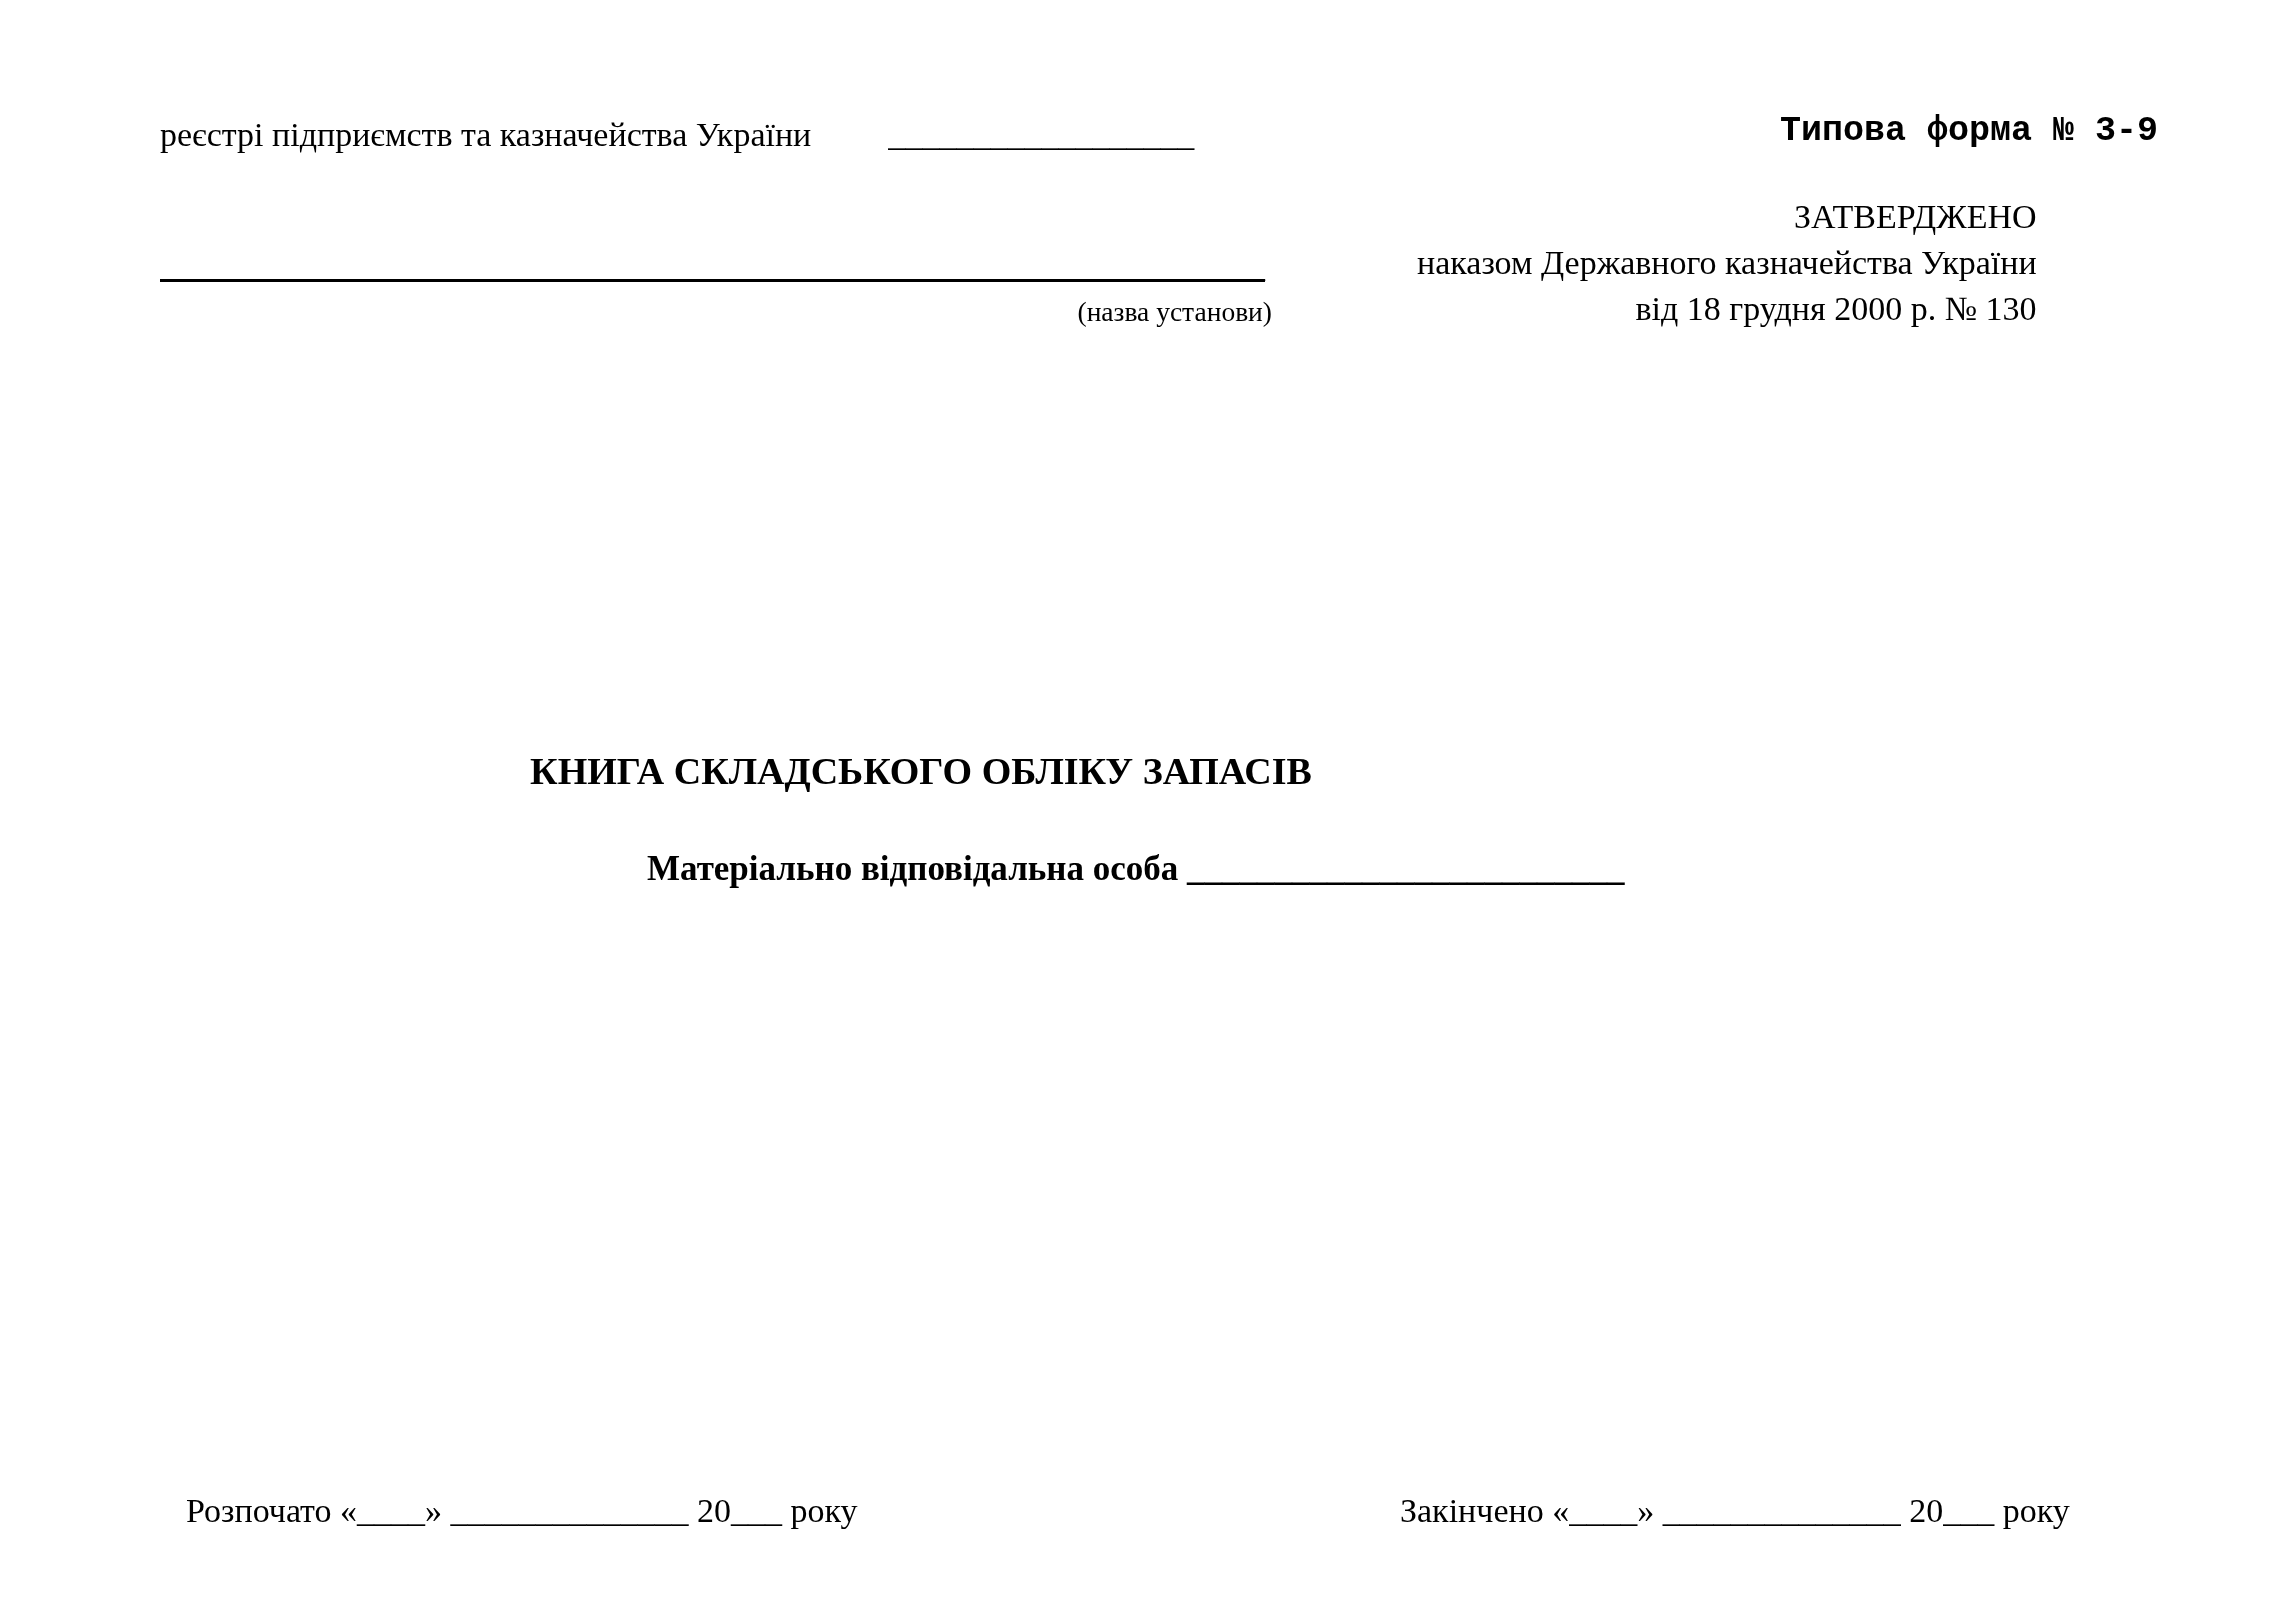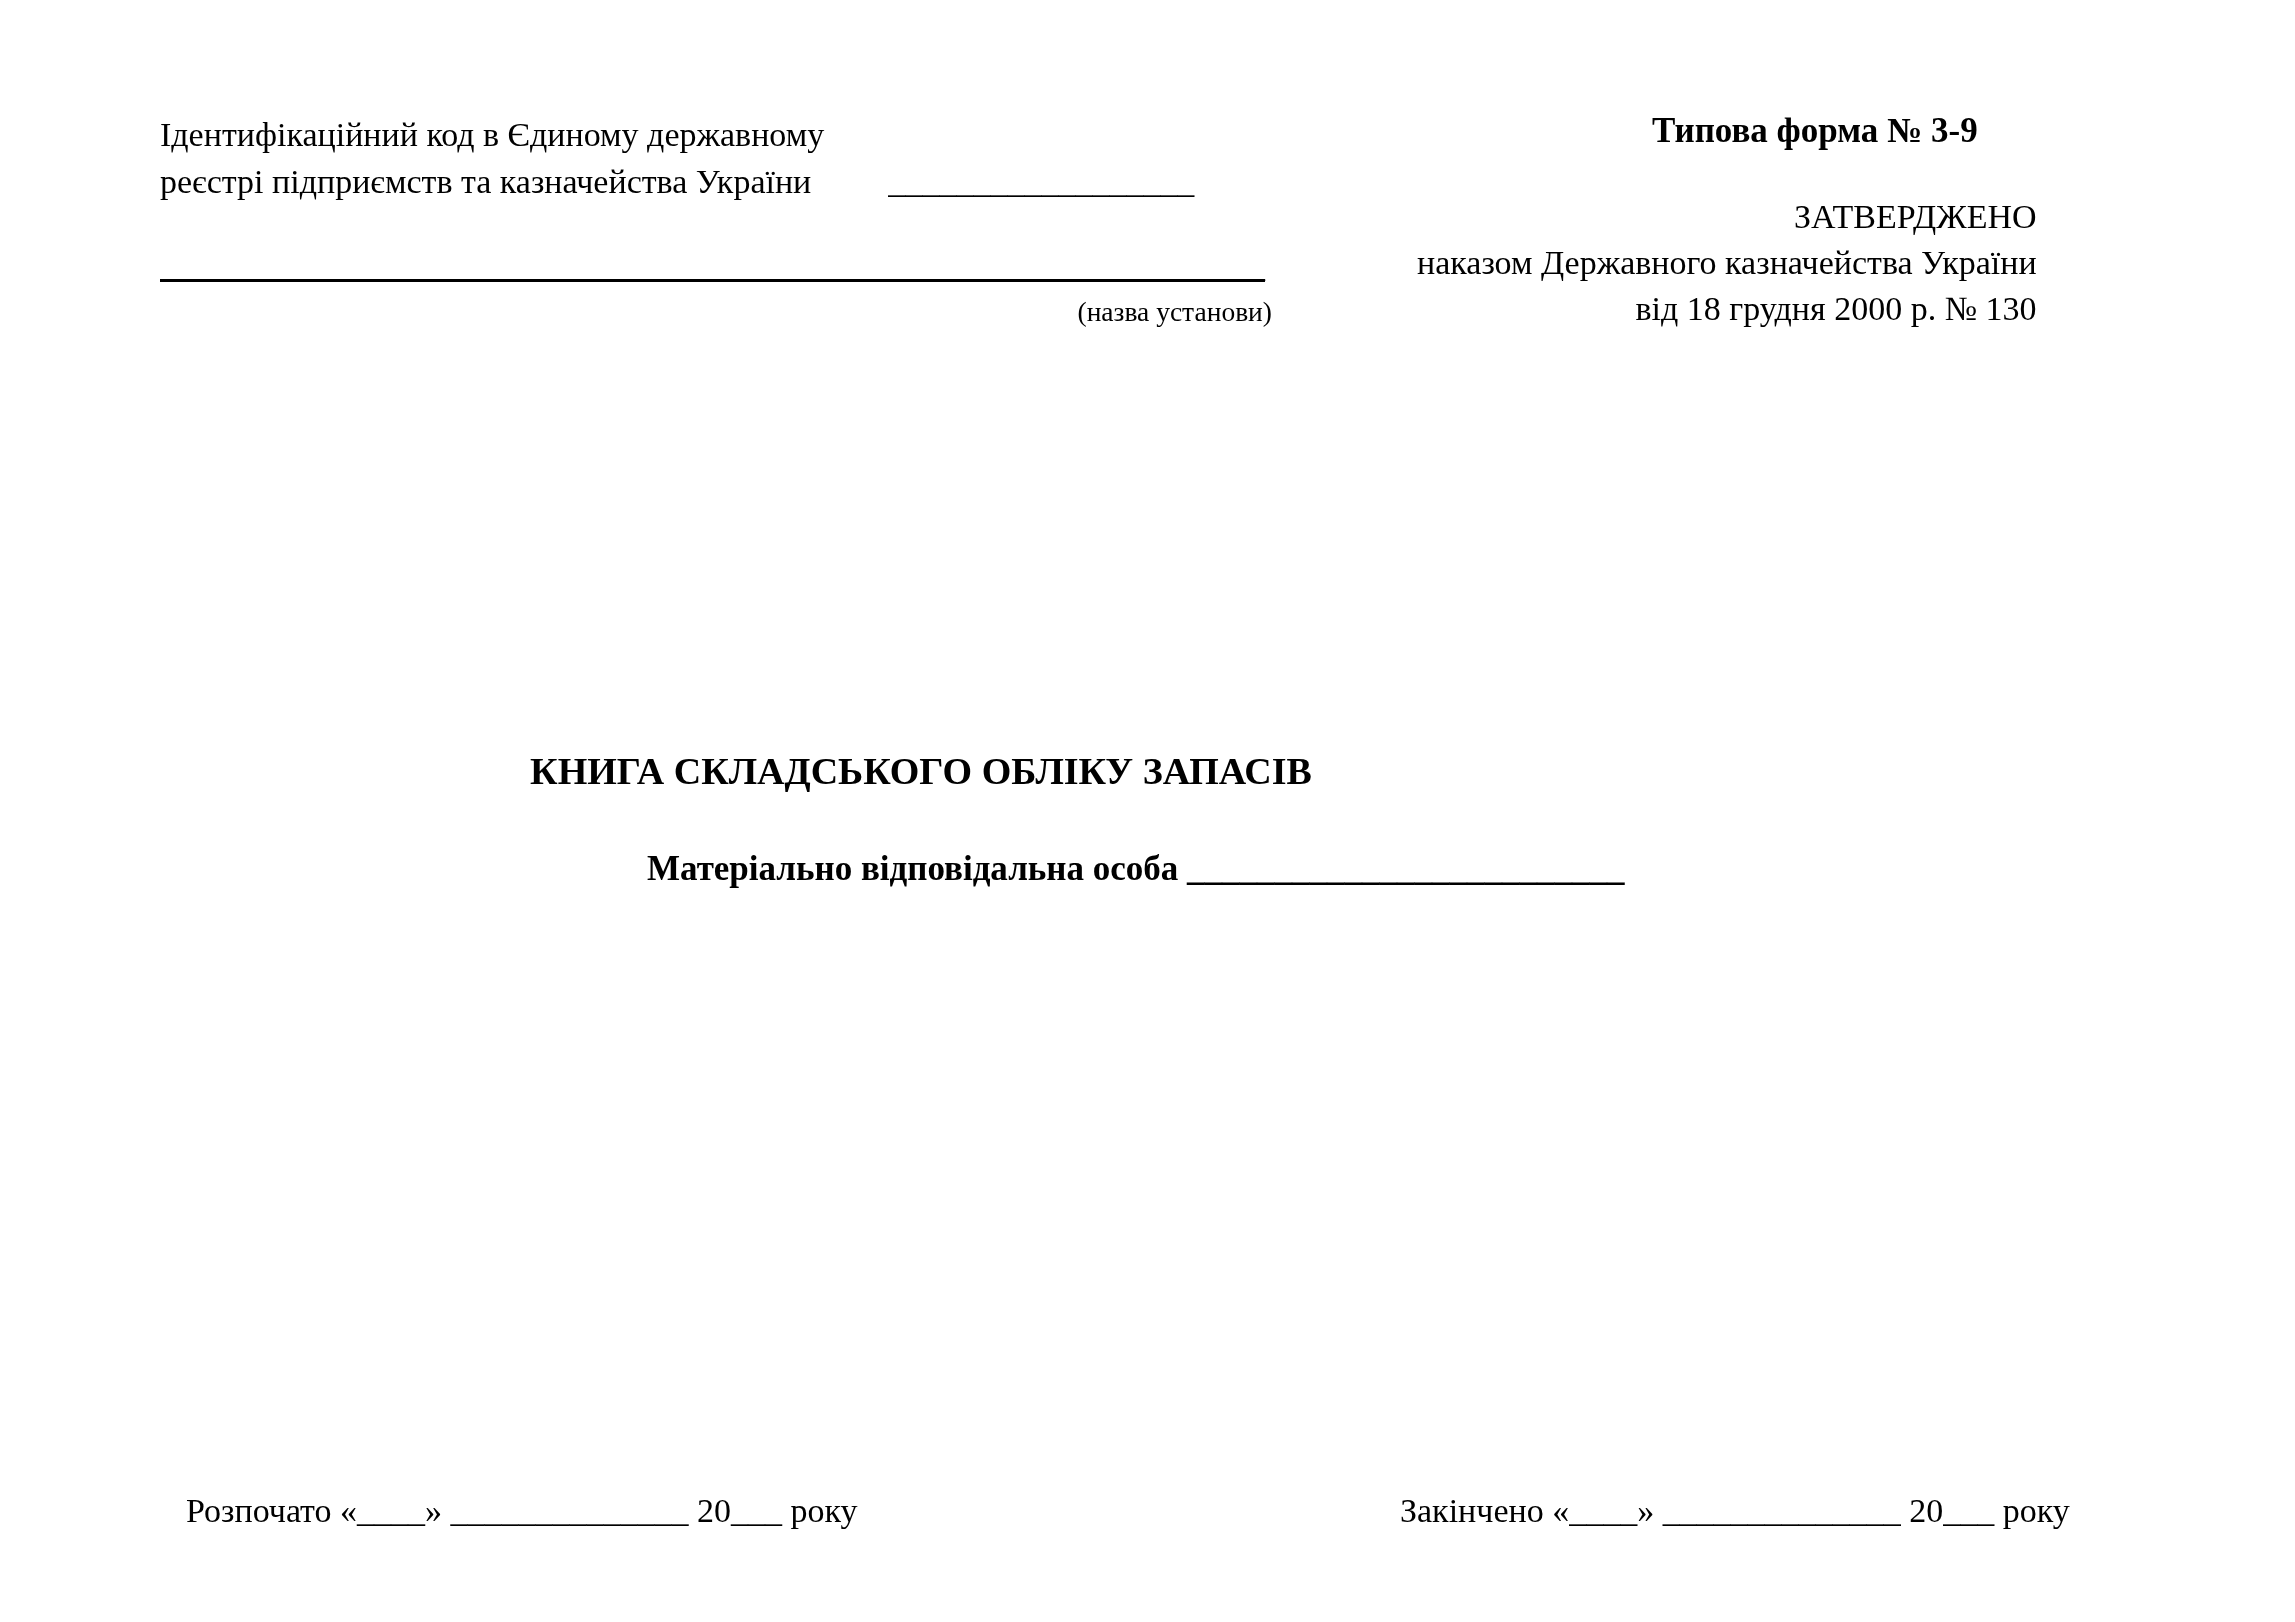--- a/index.html
+++ b/index.html
@@ -44,25 +44,26 @@
   .name-caption {
     left: 160px;
     top: 296px;
     width: 1112px;
     text-align: right;
     font-size: 27.5px;
   }
 
   
   .form-label {
-    left: 1652px;
+    left: 1780px;
     top: 111px;
     font-size: 35px;
     font-weight: bold;
     white-space: nowrap;
+    font-family: Liberation Mono, monospace;
   }
   .approved-block {
     left: 1417px;
     top: 194px;
     font-size: 34px;
     line-height: 46px;
     white-space: nowrap;
     text-align: right;
   }
 
@@ -98,21 +99,20 @@
     top: 1492px;
     font-size: 34px;
     white-space: nowrap;
     margin-left: 8px;
   }
 </style>
 </head>
 <body>
 
 <div class="abs header-left">
-  <div>Ідентифікаційний код в Єдиному державному</div>
   <div>
     <span>реєстрі підприємств та казначейства України</span><span class="code-blank">__________________</span>
   </div>
 </div>
 
 <div class="abs name-line">_________________________________________________________________</div>
 <div class="abs name-caption">(назва установи)</div>
 
 <div class="abs form-label">Типова форма № 3-9</div>
 

